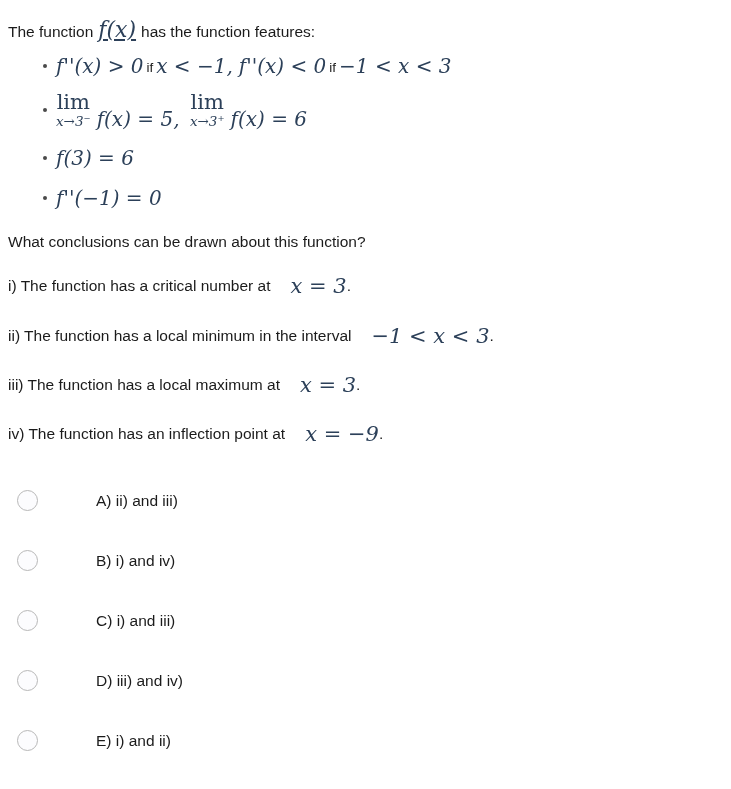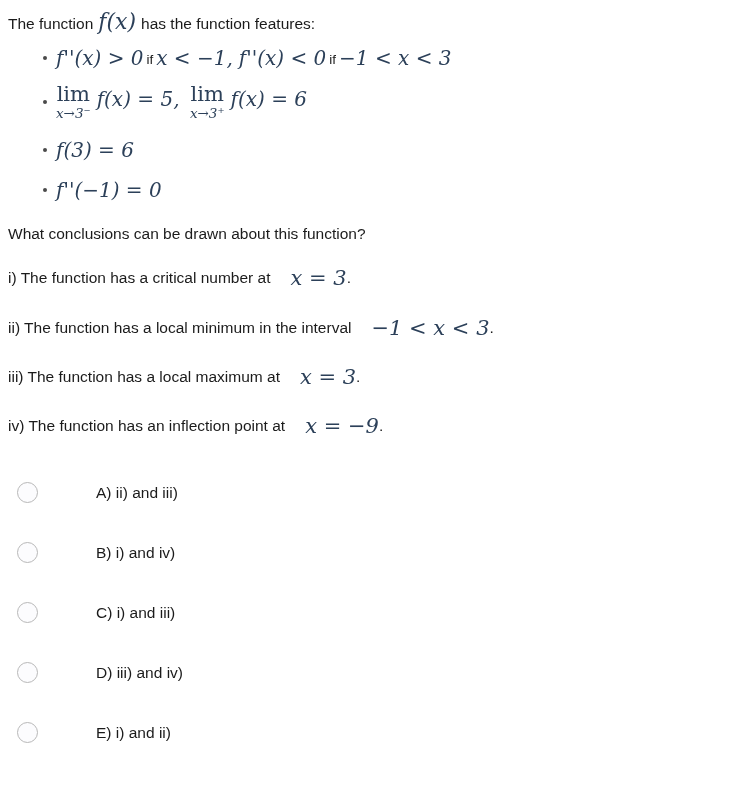--- a/index.html
+++ b/index.html
@@ -24,35 +24,35 @@
     font-size: 15.5px;
     color: #1b1b1b;
     line-height: 1.25;
   }
   .math {
     font-family: "DejaVu Serif", "Liberation Serif", serif;
     color: #2c4059;
     font-style: italic;
     white-space: nowrap;
   }
-  .m-lg { font-size: 22px; }
+  .m-lg { font-size: 22px; text-decoration: underline; }
   .m-md { font-size: 20px; }
   .m-inline { font-size: 21px; vertical-align: -2px; }
   .if-word {
     font-family: "Liberation Sans", sans-serif;
     font-style: normal;
     font-size: 13.5px;
     color: #1b1b1b;
     padding: 0 3px;
     vertical-align: 1px;
   }
   
   .intro {
     font-size: 15.5px;
-    margin: 0 0 6px 0;
+    margin: 8px 0 6px 0;
     display: flex;
     align-items: baseline;
     gap: 0px;
   }
   .intro .math { padding: 0 5px; }
   
   ul.features {
     list-style: none;
     margin: 0;
     padding: 0;
@@ -103,21 +103,21 @@
     margin-top: 2px;
   }
   .limrow {
     display: inline-flex;
     align-items: flex-start;
     gap: 2px;
     text-align: right;
   }
   .limrow .after {
     position: relative;
-    top: 3px;
+    top: 15px;
   }
   
   .question {
     margin: 16px 0 0 0;
     font-size: 15.5px;
   }
   .statement {
     margin-top: 22px;
     font-size: 15.5px;
     line-height: 1.3;

